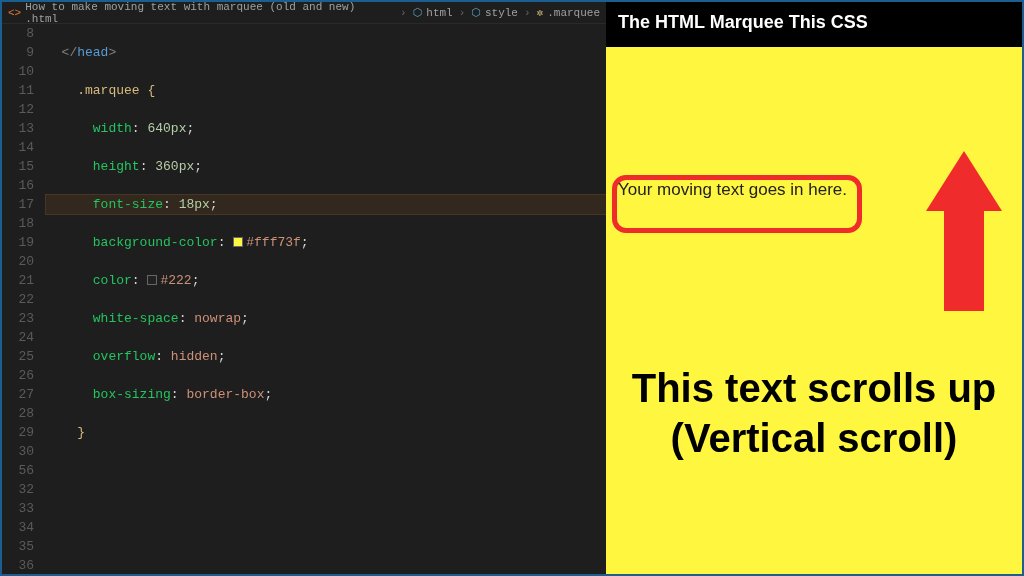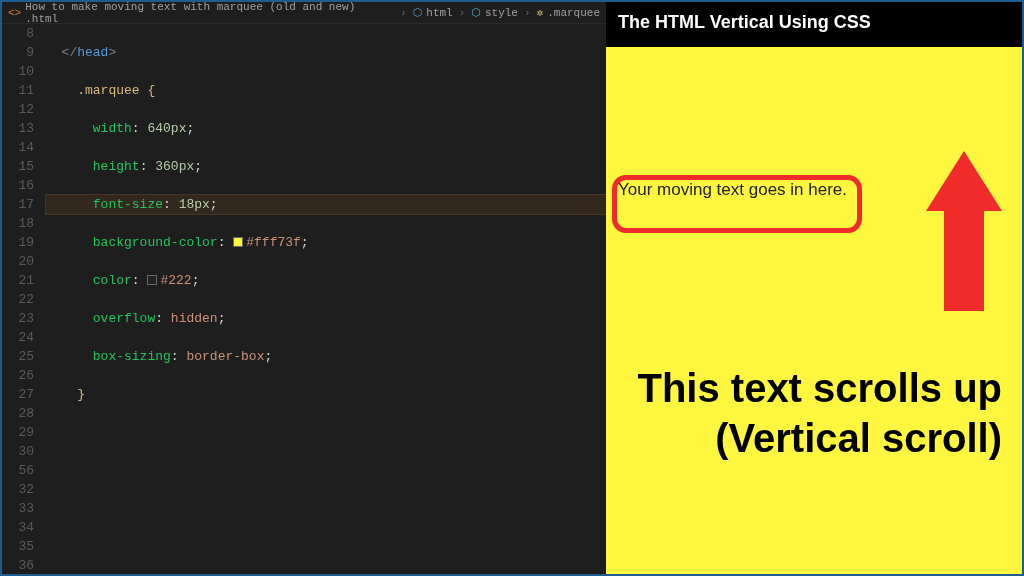--- a/index.html
+++ b/index.html
@@ -118,27 +118,27 @@
   }
   .arrow-stem {
     width: 40px; height: 100px;
     background: #ef2b2b;
     margin-left: 16px;
   }
   .caption {
     position: absolute;
     top: 316px;
     left: 0; right: 0;
-    text-align: right;
+    text-align: center;
     font-family: Arial, sans-serif;
     font-weight: 800;
     font-size: 40px;
     color: #000;
     line-height: 1.25;
-    padding: 0 20px;
+    padding: 0 0;
   }
 </style>
 </head>
 <body>
 
 <div class="editor-pane">
   <div class="breadcrumb">
     <span class="file-icon">&lt;&gt;</span>
     <span>How to make moving text with marquee (old and new) .html</span>
     <span class="sep">›</span>
@@ -186,20 +186,21 @@
 
     </div>
     <div class="code">
 <div class="line">  <span class="t-tag">&lt;/</span><span class="t-el">head</span><span class="t-tag">&gt;</span></div>
 <div class="line">    <span class="t-sel">.marquee {</span></div>
 <div class="line">      <span class="t-prop">width</span>: <span class="t-num">640px</span>;</div>
 <div class="line">      <span class="t-prop">height</span>: <span class="t-num">360px</span>;</div>
 <div class="line hl">      <span class="t-prop">font-size</span>: <span class="t-num">18px</span>;</div>
 <div class="line">      <span class="t-prop">background-color</span>: <span class="swatch sw-y"></span><span class="t-val">#fff73f</span>;</div>
 <div class="line">      <span class="t-prop">color</span>: <span class="swatch sw-d"></span><span class="t-val">#222</span>;</div>
+<div class="line">      <span class="t-prop">white-space</span>: <span class="t-val">nowrap</span>;</div>
 <div class="line">      <span class="t-prop">overflow</span>: <span class="t-val">hidden</span>;</div>
 <div class="line">      <span class="t-prop">box-sizing</span>: <span class="t-val">border-box</span>;</div>
 <div class="line">    <span class="t-sel">}</span></div>
 <div class="line"> </div>
 
 
 
 
 
 
@@ -211,21 +212,21 @@
 
 
 
 
 
     </div>
   </div>
 </div>
 
 <div class="preview-pane">
-  <div class="preview-header">The HTML Vertical Using CSS</div>
+  <div class="preview-header">The HTML Marquee This CSS</div>
   <div class="marquee-box">
     <div class="highlight-box"></div>
     <div class="moving-text">Your moving text goes in here.</div>
     <div class="arrow">
       <div class="arrow-head"></div>
       <div class="arrow-stem"></div>
     </div>
     <div class="caption">This text scrolls up (Vertical scroll)</div>
   </div>
 </div>

